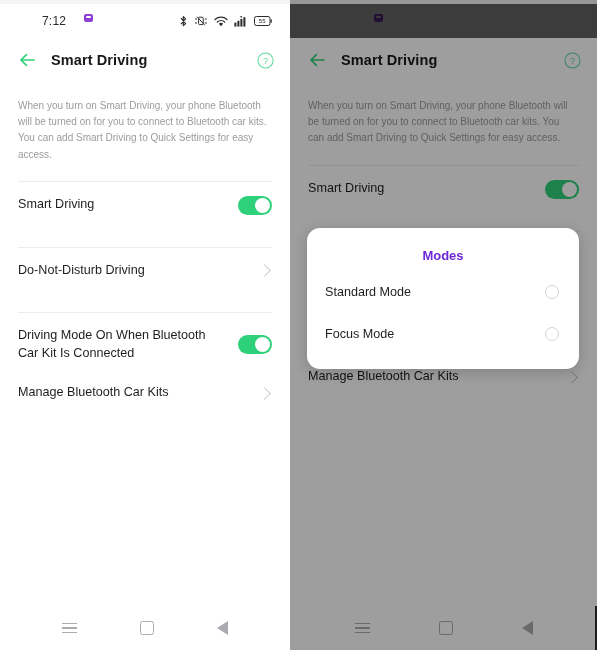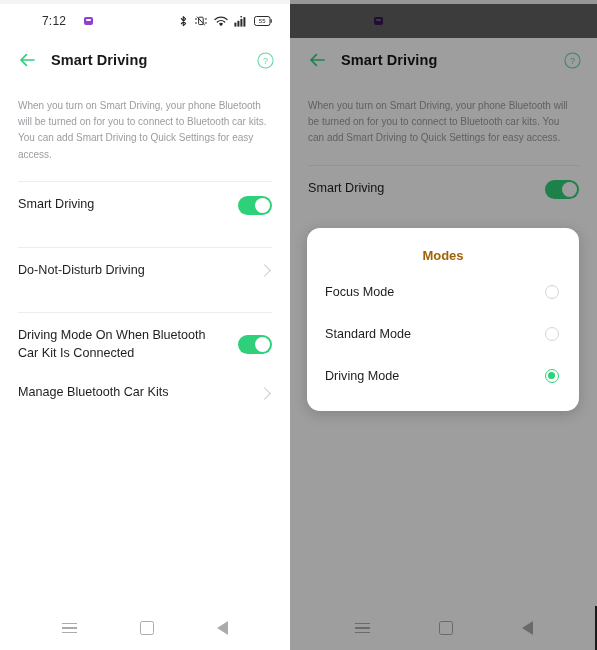--- a/index.html
+++ b/index.html
@@ -48,21 +48,20 @@
     height: 34px;
     display: flex;
     align-items: center;
     padding: 0 18px 0 20px;
     box-sizing: border-box;
     font-size: 11.5px;
     color: #2b2b2b;
   }
   .status-left {
     display: flex;
-    align-items: center;
     gap: 18px;
     margin-left: 22px;
   }
   .status-time { font-size: 12px; letter-spacing: 0.2px; }
   .notif-dot {
     width: 9px; height: 8px;
     background: #8e3fd6;
     border-radius: 2px;
     position: relative;
   }
@@ -215,21 +214,21 @@
     background: #ffffff;
     border-radius: 13px;
     box-shadow: 0 3px 14px rgba(0,0,0,0.18);
     padding: 16px 0 14px 0;
     box-sizing: border-box;
   }
   .dialog-title {
     text-align: center;
     font-size: 13px;
     font-weight: bold;
-    color: #a16207;
+    color: #6d28d9;
     padding: 4px 0 8px 0;
   }
   .dialog-row {
     display: flex;
     align-items: center;
     height: 42px;
     padding: 0 20px 0 18px;
     box-sizing: border-box;
   }
   .dialog-row .label {
@@ -457,30 +456,26 @@
       <span class="nav-back"></span>
     </div>
 
     <div class="scrim"></div>
     <div class="status-scrim"></div>
 
     <div class="dialog">
       <div class="dialog-title">Modes</div>
 
       <div class="dialog-row">
+        <span class="label">Standard Mode</span>
+        <span class="radio"></span>
+      </div>
+
+      <div class="dialog-row">
         <span class="label">Focus Mode</span>
         <span class="radio"></span>
       </div>
 
-      <div class="dialog-row">
-        <span class="label">Standard Mode</span>
-        <span class="radio"></span>
-      </div>
-
-      <div class="dialog-row">
-        <span class="label">Driving Mode</span>
-        <span class="radio selected"></span>
-      </div>
     </div>
   </div>
 
   <div class="edge-mark"></div>
 </div>
 
 </body></html>

